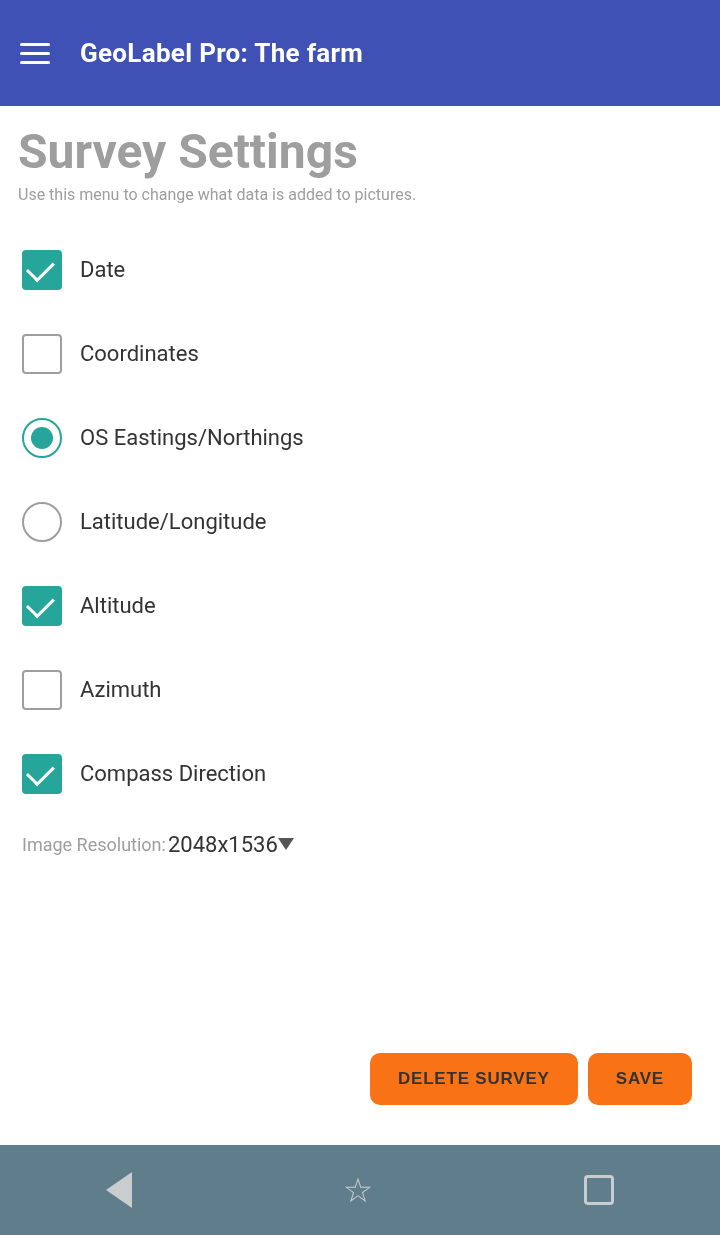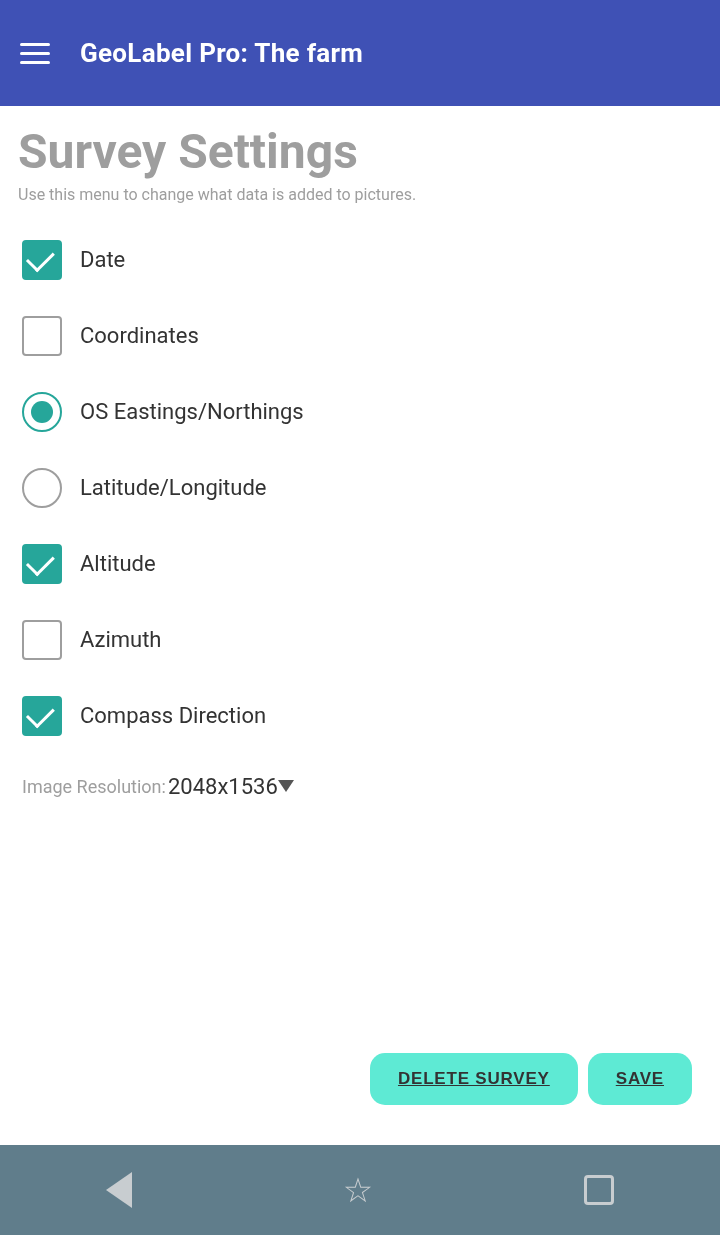--- a/index.html
+++ b/index.html
@@ -56,28 +56,28 @@
       font-size: 48px;
       font-weight: bold;
       color: #9e9e9e;
       margin-bottom: 6px;
       line-height: 1.1;
     }
 
     .page-subtitle {
       font-size: 16px;
       color: #9e9e9e;
-      margin-bottom: 22px;
+      margin-bottom: 32px;
     }
 
     
     .settings-list {
       display: flex;
       flex-direction: column;
-      gap: 8px;
+      gap: 16px;
     }
 
     .setting-item {
       display: flex;
       align-items: center;
       padding: 14px 4px;
       cursor: pointer;
     }
 
     .setting-label {
@@ -172,27 +172,26 @@
       justify-content: flex-end;
       gap: 10px;
       padding: 16px 10px 20px 10px;
       background: #ffffff;
     }
     .btn {
       padding: 16px 28px;
       font-size: 17px;
       font-weight: bold;
       letter-spacing: 0.8px;
-      background: #5eead4;
+      background: #f97316;
       color: #333333;
       border: none;
-      border-radius: 15px;
+      border-radius: 10px;
       cursor: pointer;
       text-transform: uppercase;
-      text-decoration: underline;
     }
 
     
     .nav-bar {
       background: #607d8b;
       height: 90px;
       display: flex;
       align-items: center;
       justify-content: space-around;
       flex-shrink: 0;

